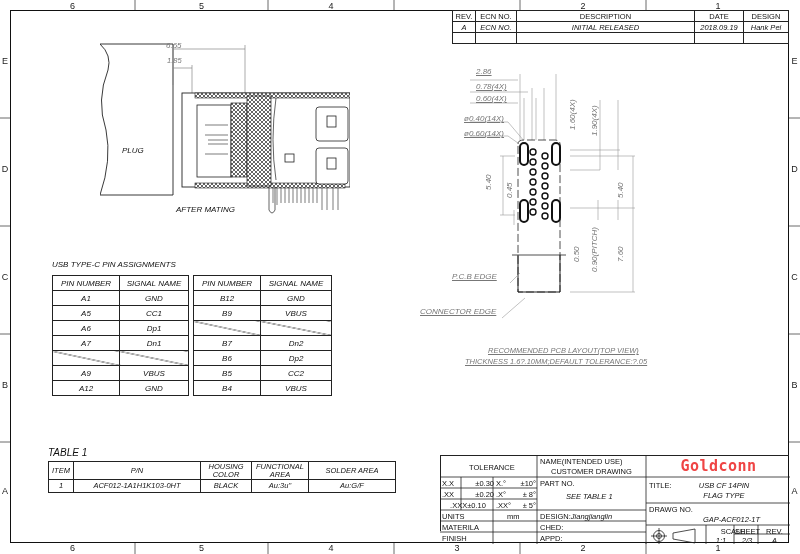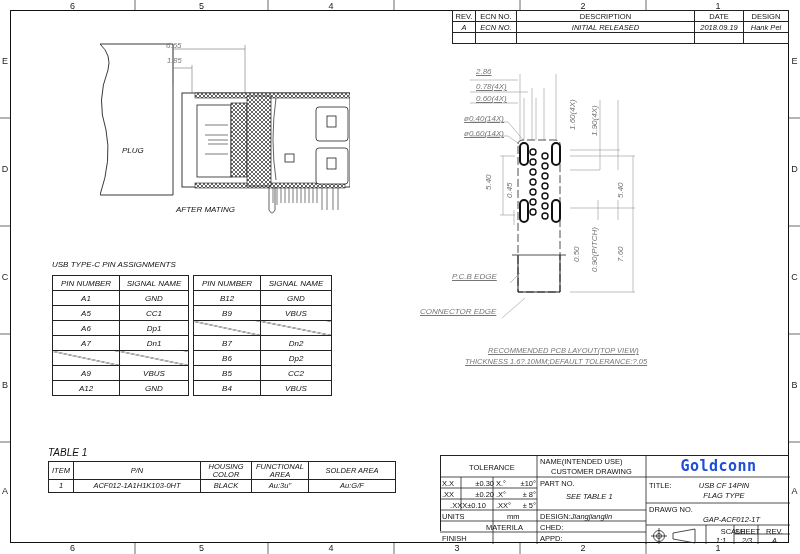--- a/index.html
+++ b/index.html
@@ -385,32 +385,32 @@
   <div class="tb" style="left:1px;top:45px;width:52px;display:flex;justify-content:center;">
       <span>.XXX</span>
       <span>±0.10</span>
     </div>
   <div class="tb" style="left:55px;top:45px;width:40px;display:flex;justify-content:space-between;">
       <span>.XX°</span>
       <span>± 5°</span>
     </div>
   <div class="tb" style="left:1px;top:56px;">UNITS</div>
   <div class="tb" style="left:66px;top:56px;">mm</div>
-  <div class="tb" style="left:1px;top:67px;margin-left:44px;">MATERILA</div>
+  <div class="tb" style="left:1px;top:67px;">MATERILA</div>
   <div class="tb" style="left:1px;top:78px;">FINISH</div>
 
   <div class="tb" style="left:99px;top:1px;">NAME(INTENDED USE)</div>
   <div class="tb" style="left:110px;top:11px;">CUSTOMER DRAWING</div>
   <div class="tb" style="left:99px;top:23px;">PART NO.</div>
   <div class="tb it" style="left:125px;top:36px;">SEE TABLE 1</div>
   <div class="tb" style="left:99px;top:56px;"><span>DESIGN:</span><span class="it">Jiangjianglin</span></div>
   <div class="tb" style="left:99px;top:67px;">CHED:</div>
   <div class="tb" style="left:99px;top:78px;">APPD:</div>
 
-  <div class="abs" style="left:206px;top:1px;width:143px;text-align:center;font-size:15px;font-weight:bold;color:#1d4ed8;font-family:'DejaVu Sans Mono',monospace;letter-spacing:0.5px;">Goldconn</div>
+  <div class="abs" style="left:206px;top:1px;width:143px;text-align:center;font-size:15px;font-weight:bold;color:#ef4444;font-family:'DejaVu Sans Mono',monospace;letter-spacing:0.5px;">Goldconn</div>
   <div class="tb" style="left:208px;top:25px;">TITLE:</div>
   <div class="tb it" style="left:238px;top:25px;width:90px;text-align:center;">USB CF 14PIN</div>
   <div class="tb it" style="left:238px;top:35px;width:90px;text-align:center;">FLAG TYPE</div>
   <div class="tb" style="left:208px;top:49px;">DRAWG NO.</div>
   <div class="tb it" style="left:262px;top:59px;">GAP-ACF012-1T</div>
   <svg class="abs" style="left:210px;top:72px" width="52" height="16">
     <g stroke="#222" stroke-width="0.8" fill="none">
       <circle cx="8" cy="8" r="5.5"></circle>
         <circle cx="8" cy="8" r="2.5"></circle>
       <line x1="0" y1="8" x2="16" y2="8"></line>

